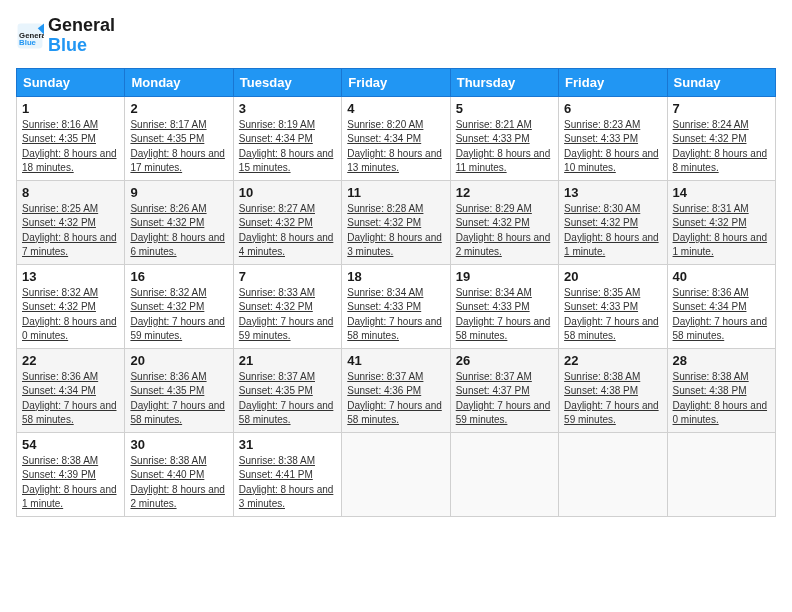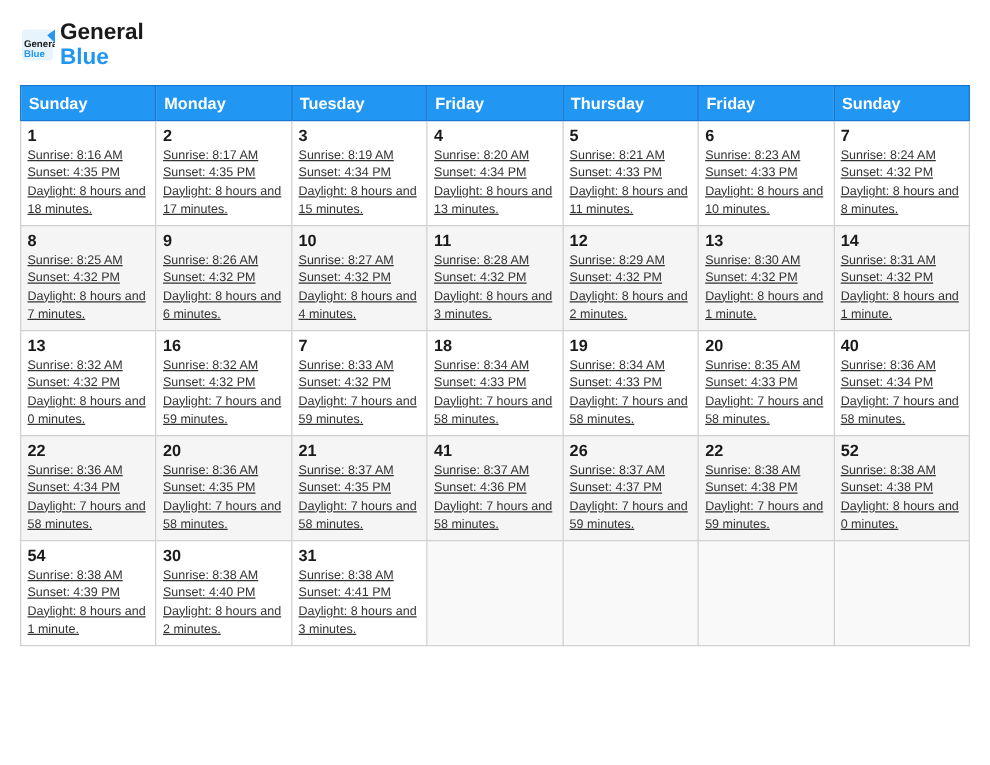--- a/index.html
+++ b/index.html
@@ -235,21 +235,21 @@
         </td>
         <td>
           <span class="day-number">26</span>
           <div class="day-info">Sunrise: 8:37 AM<br>Sunset: 4:37 PM<br>Daylight: 7 hours and 59 minutes.</div>
         </td>
         <td>
           <span class="day-number">22</span>
           <div class="day-info">Sunrise: 8:38 AM<br>Sunset: 4:38 PM<br>Daylight: 7 hours and 59 minutes.</div>
         </td>
         <td>
-          <span class="day-number">52</span>
+          <span class="day-number">28</span>
           <div class="day-info">Sunrise: 8:38 AM<br>Sunset: 4:38 PM<br>Daylight: 8 hours and 0 minutes.</div>
         </td>
       </tr>
       <tr>
         <td>
           <span class="day-number">54</span>
           <div class="day-info">Sunrise: 8:38 AM<br>Sunset: 4:39 PM<br>Daylight: 8 hours and 1 minute.</div>
         </td>
         <td>
           <span class="day-number">30</span>

